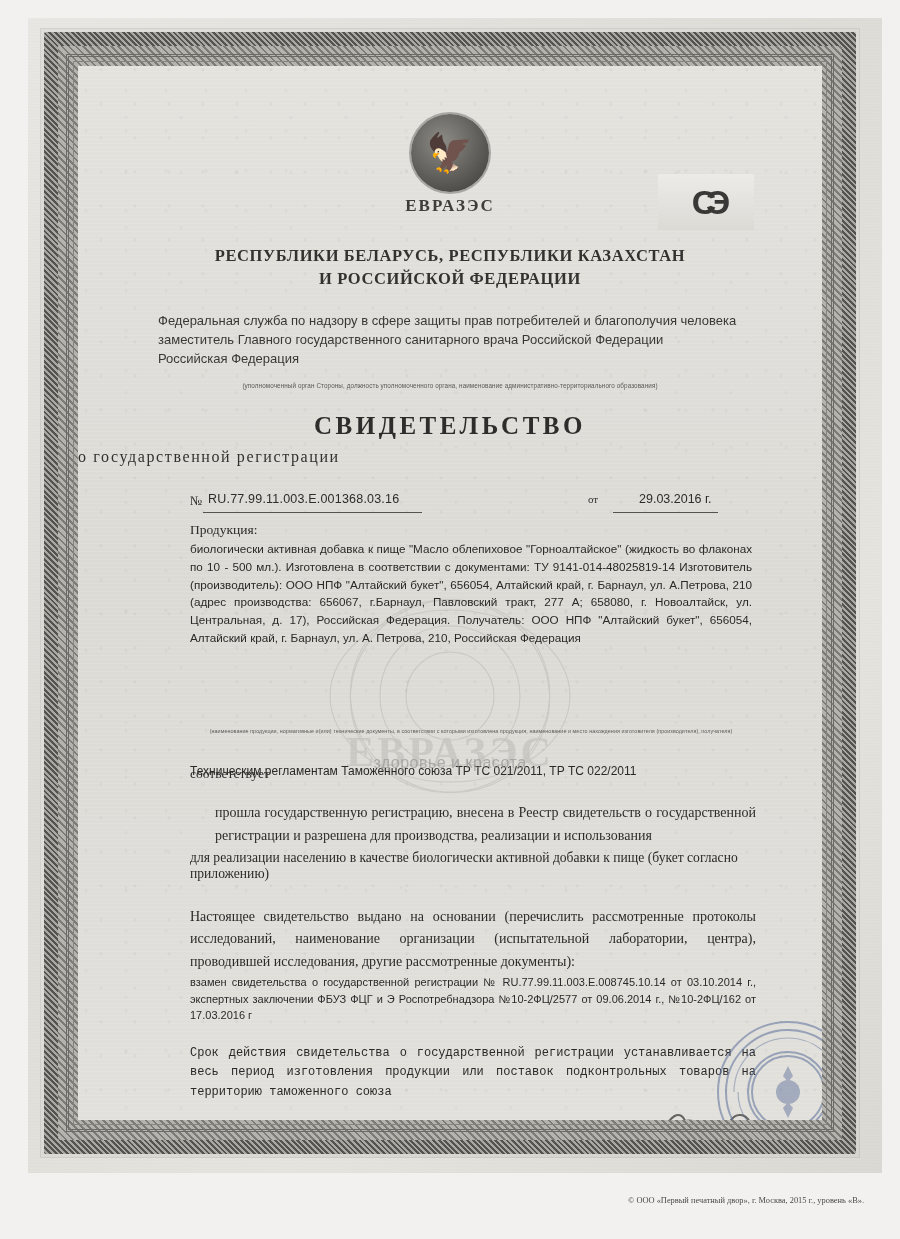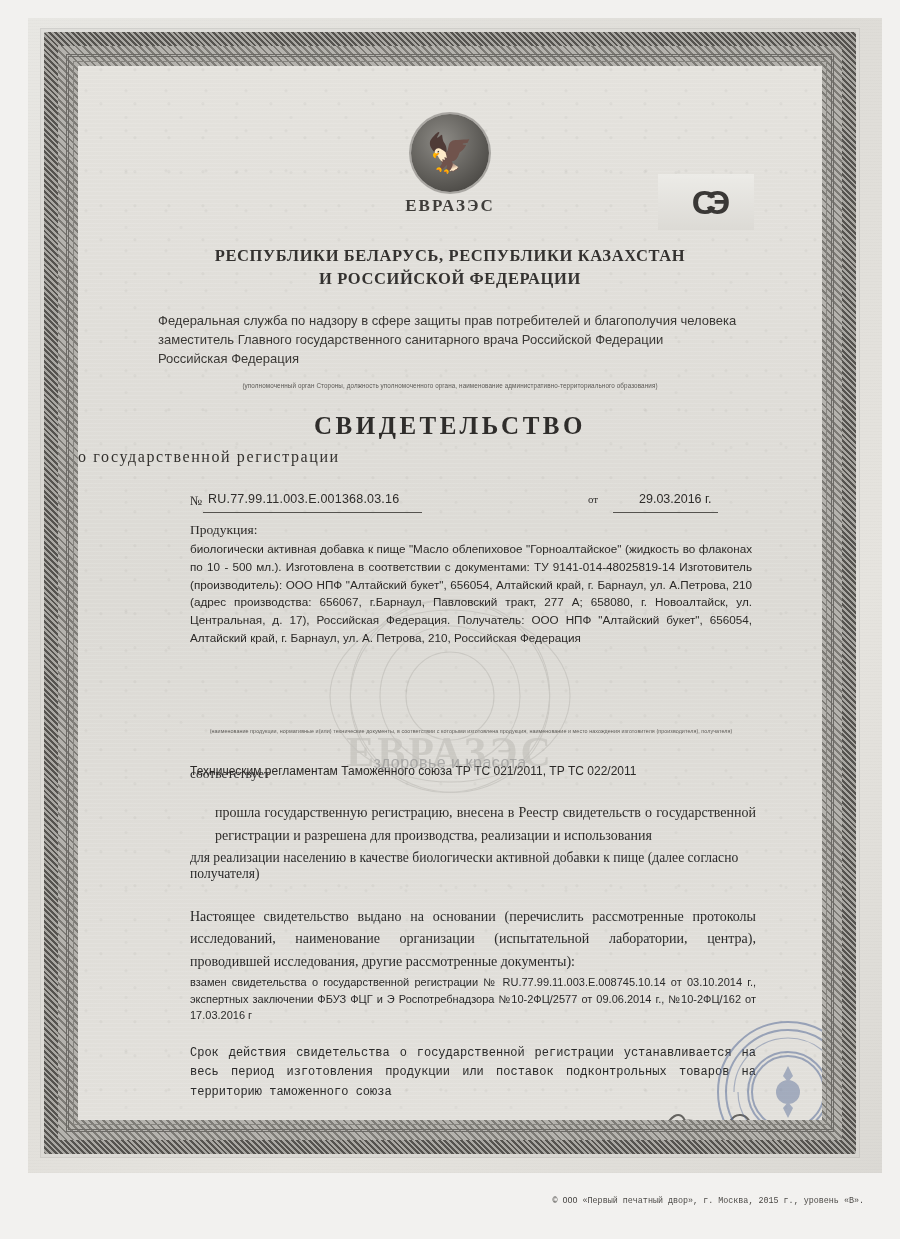--- a/index.html
+++ b/index.html
@@ -401,21 +401,21 @@
     font-size: 16px;
     color: rgba(150, 150, 150, 0.70);
     letter-spacing: .5px;
   }
 
   
   #printer-footer {
     position: absolute;
     right: 36px;
     top: 1196px;
-    font-family: Liberation Mono, monospace;
+    font-family: Liberation Serif, serif;
     font-size: 8.4px;
     color: #4c4a47;
   }
 </style>
 </head>
 <body>
 
 <div id="scan-page">
 
   <div id="certificate">
@@ -473,21 +473,21 @@
       </div>
 
       <div id="product-label">Продукция:</div>
       <div id="product-text">биологически активная добавка к пище "Масло облепиховое "Горноалтайское" (жидкость во флаконах по 10 - 500 мл.). Изготовлена в соответствии с документами: ТУ 9141-014-48025819-14 Изготовитель (производитель): ООО НПФ "Алтайский букет", 656054, Алтайский край, г. Барнаул, ул. А.Петрова, 210 (адрес производства: 656067, г.Барнаул, Павловский тракт, 277 А; 658080, г. Новоалтайск, ул. Центральная, д. 17), Российская Федерация. Получатель: ООО НПФ "Алтайский букет", 656054, Алтайский край, г. Барнаул, ул. А. Петрова, 210, Российская Федерация</div>
       <div id="product-caption">(наименование продукции, нормативные и(или) технические документы, в соответствии с которыми изготовлена продукция, наименование и место нахождения изготовителя (производителя), получателя)</div>
 
       <div id="conformity-label">соответствует</div>
       <div id="conformity-text">Техническим регламентам Таможенного союза ТР ТС 021/2011, ТР ТС 022/2011</div>
 
       <div id="registered-text">прошла государственную регистрацию, внесена в Реестр свидетельств о государственной регистрации и разрешена для производства, реализации и использования</div>
-      <div id="usage-label">для реализации населению в качестве биологически активной добавки к пище (далее согласно получателя)</div>
+      <div id="usage-label">для реализации населению в качестве биологически активной добавки к пище (букет согласно приложению)</div>
 
       <div id="basis-intro">Настоящее свидетельство выдано на основании (перечислить рассмотренные протоколы исследований, наименование организации (испытательной лаборатории, центра), проводившей исследования, другие рассмотренные документы):</div>
       <div id="basis-text">взамен свидетельства о государственной регистрации № RU.77.99.11.003.Е.008745.10.14 от 03.10.2014 г., экспертных заключении ФБУЗ ФЦГ и Э Роспотребнадзора №10-2ФЦ/2577 от 09.06.2014 г., №10-2ФЦ/162 от 17.03.2016 г</div>
 
       <div id="validity-text">Срок действия свидетельства о государственной регистрации устанавливается на весь период изготовления продукции или поставок подконтрольных товаров на территорию таможенного союза</div>
 
       <div id="sign-block">
         <div>Подпись, ФИО, должность уполномоченного лица,</div>
 
       </div>

